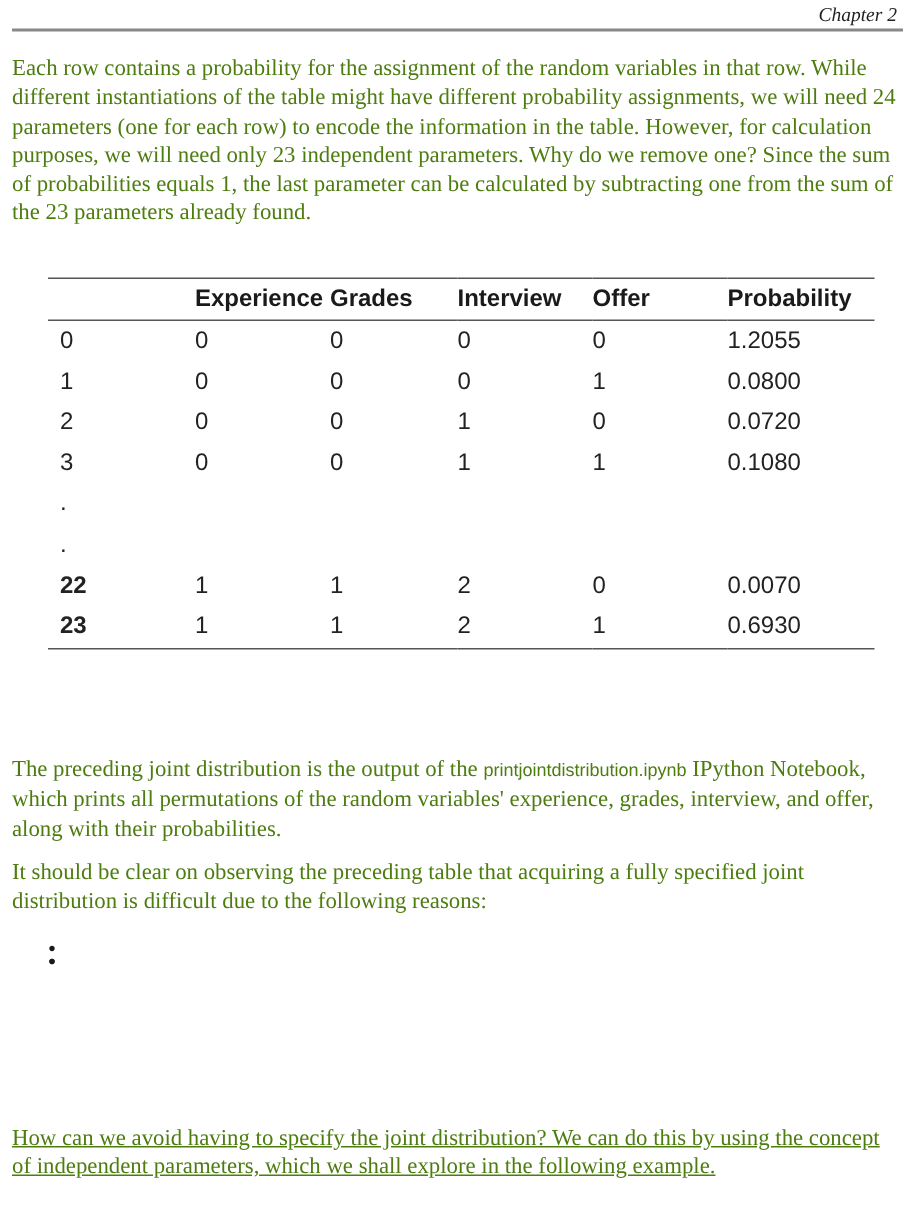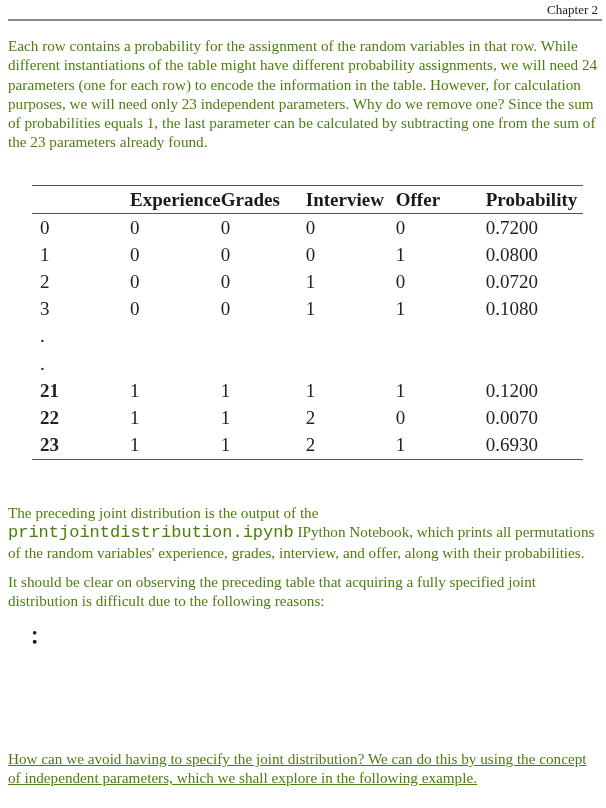--- a/index.html
+++ b/index.html
@@ -3,40 +3,40 @@
 <meta charset="utf-8">
 <style>
   html, body { margin: 0; padding: 0; background: #ffffff; }
   body {
     width: 606px; height: 808px; position: relative; overflow: hidden;
     font-family: "DejaVu Serif", "Liberation Serif", serif;
     color: #1a1a1a;
   }
   .running-head {
     position: absolute; right: 8px; top: 2px;
-    font-family: "Liberation Serif", serif; 
+    font-family: "Liberation Serif", serif; font-style: italic;
     font-size: 13px; color: #222;
   }
   .head-rule {
     position: absolute; left: 8px; right: 4px; top: 19px;
     height: 2px; background: #888;
   }
   .para {
     position: absolute; left: 8px; width: 592px;
     font-family: "Liberation Serif", serif;
     font-size: 15.2px; line-height: 19.3px; color: #4d7c0f;
   }
   .para code {
-    font-family: Liberation Mono, monospace; font-size: 17px;
+    font-family: Liberation Sans, sans-serif; font-size: 12px;
   }
   #p1 { top: 36px; }
   table.dist {
     position: absolute; left: 32px; top: 185px; width: 551px;
     border-collapse: collapse;
-    font-family: Liberation Serif, serif; font-size: 19px;
+    font-family: Liberation Sans, sans-serif; font-size: 16px;
     border-top: 1.5px solid #555; border-bottom: 1.5px solid #555;
   }
   table.dist th {
     font-weight: bold; text-align: left; height: 27px; padding: 0;
     border-bottom: 1.5px solid #555;
   }
   table.dist td { height: 27.2px; padding: 0; text-align: left; color: #222; }
   table.dist td.idx { padding-left: 8px; }
   table.dist td.bold { font-weight: bold; }
   table.dist tr.dots td { height: 27.2px; }
@@ -70,21 +70,21 @@
       <th>Probability</th>
     </tr>
   </thead>
   <tbody>
     <tr>
       <td class="idx">0</td>
       <td>0</td>
       <td>0</td>
       <td>0</td>
       <td>0</td>
-      <td>0.7200</td>
+      <td>1.2055</td>
     </tr>
     <tr>
       <td class="idx">1</td>
       <td>0</td>
       <td>0</td>
       <td>0</td>
       <td>1</td>
       <td>0.0800</td>
     </tr>
     <tr>
@@ -101,28 +101,20 @@
       <td>0</td>
       <td>1</td>
       <td>1</td>
       <td>0.1080</td>
     </tr>
     <tr class="dots">
       <td class="idx" colspan="6">.</td>
     </tr>
     <tr class="dots">
       <td class="idx" colspan="6">.</td>
-    </tr>
-    <tr>
-      <td class="idx bold">21</td>
-      <td>1</td>
-      <td>1</td>
-      <td>1</td>
-      <td>1</td>
-      <td>0.1200</td>
     </tr>
     <tr>
       <td class="idx bold">22</td>
       <td>1</td>
       <td>1</td>
       <td>2</td>
       <td>0</td>
       <td>0.0070</td>
     </tr>
     <tr>

